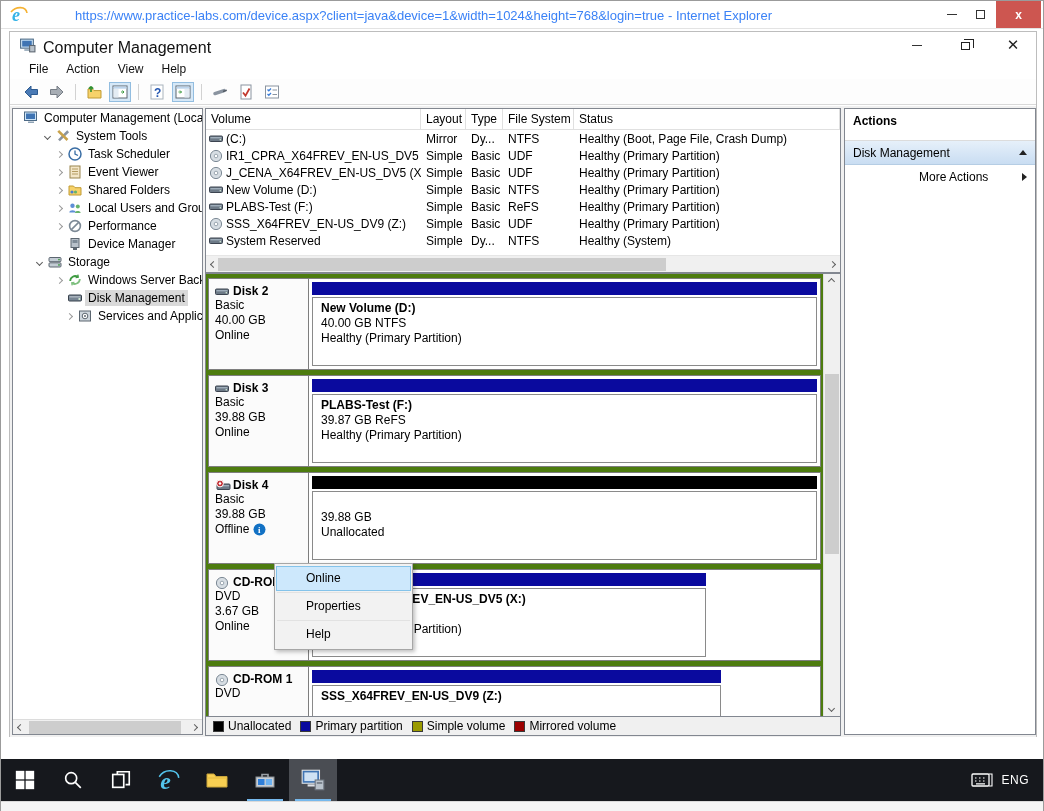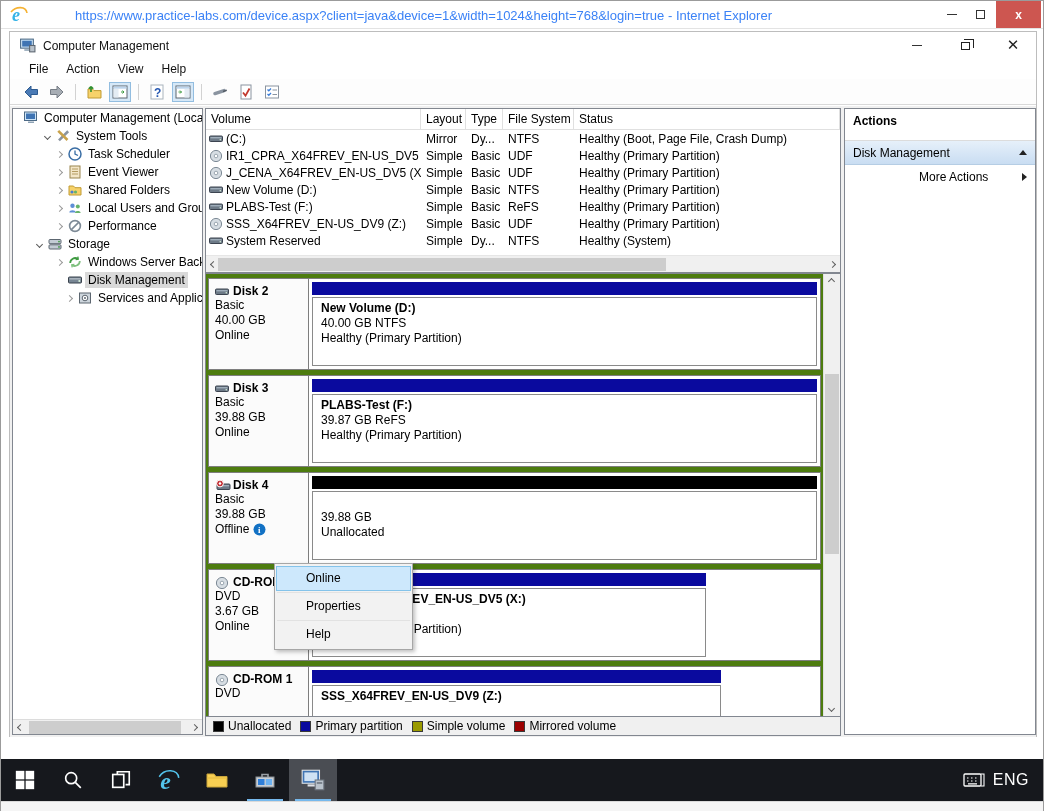--- a/index.html
+++ b/index.html
@@ -14,21 +14,21 @@
   .ie-ctrl { position:absolute; top:0; height:27px; display:flex; align-items:center; justify-content:center; }
   #ie-min { left:938px; width:26px; } #ie-max { left:966px; width:26px; }
   .glyph-line { width:10px; height:1px; background:#333; }
   .glyph-box { width:9px; height:9px; border:1px solid #333; }
   #ie-close { left:995px; width:45px; background:#cd5650; color:#fff; font-weight:bold; font-size:12px; }
 
   
   #cm-window { position:absolute; left:8px; top:30px; width:1028px; height:706px; background:#fff; border:1px solid #bdbdbd; }
   #cm-titlebar { position:absolute; left:0; top:0; width:100%; height:27px; background:#fff; }
   #cm-title-icon { position:absolute; left:9px; top:5px; width:17px; height:17px; }
-  #cm-title { position:absolute; left:33px; top:7px; font-size:12px; color:#111; }
+  #cm-title { position:absolute; left:33px; top:7px; font-size:16px; color:#111; }
   .cm-ctrl { position:absolute; top:2px; width:30px; height:22px; display:flex; align-items:center; justify-content:center; color:#222; }
   #cm-min { left:892px; } #cm-max { left:940px; } #cm-close { left:988px; font-size:15px; }
   .glyph-restore { width:9px; height:8px; border:1px solid #222; position:relative; background:#fff; margin-top:2px; }
   .glyph-restore:before { content:""; position:absolute; left:2px; top:-4px; width:9px; height:8px; border:1px solid #222; border-bottom:none; border-left:none; }
 
   #cm-menubar { position:absolute; left:0; top:27px; width:100%; height:20px; background:#fff; display:flex; align-items:center; padding-left:10px; }
   .menu-item { padding:2px 9px; color:#111; cursor:default; }
 
   #cm-toolbar { position:absolute; left:0; top:47px; width:100%; height:26px; background:#fdfdfd; border-bottom:1px solid #d9d9d9; display:flex; align-items:center; padding-left:8px; }
   .tb-icon { width:22px; height:20px; margin:0 2px; display:flex; align-items:center; justify-content:center; border:1px solid transparent; }
@@ -96,21 +96,21 @@
   .ctx-item { height:25px; line-height:23px; padding-left:29px; border:1px solid transparent; margin:0 1px; }
   .ctx-item.hl { background:#cde8fc; border:1px solid #84c3ea; }
   .ctx-sep { height:1px; background:#e2e2e2; margin:1px 2px; }
 
   
   #taskbar { position:absolute; left:0; top:758px; width:100%; height:42px; background:#16181d; display:flex; align-items:stretch; }
   .tb-tile { width:48px; display:flex; align-items:center; justify-content:center; position:relative; }
   .tb-tile.open:after { content:""; position:absolute; left:6px; right:6px; bottom:0; height:2px; background:#76b9ed; }
   .tb-tile.active { background:#4a4d53; }
   #tb-right { margin-left:auto; display:flex; align-items:center; gap:8px; padding-right:14px; color:#fff; }
-  #tb-lang { font-size:16px; color:#fff; letter-spacing:.5px; }
+  #tb-lang { font-size:12px; color:#fff; letter-spacing:.5px; }
   #below-taskbar { position:absolute; left:0; top:800px; width:100%; height:11px; background:#f5f5f5; border-top:1px solid #dadada; }
 
   svg { display:block; }
   .dlabel-iconwrap { position:relative; width:16px; height:13px; flex:0 0 16px; }
 </style>
 </head>
 <body>
 
 <div id="screen">
 
@@ -302,20 +302,31 @@
               <span class="tree-chev">
                 <span class="chev collapsed"></span>
               </span>
               <span class="tree-ico">
                 <svg width="16" height="16" viewBox="0 0 16 16">
                   <circle cx="8" cy="8" r="5.4" fill="#fff" stroke="#7d8a96" stroke-width="1.6"></circle>
                   <line x1="4.4" y1="11.6" x2="11.6" y2="4.4" stroke="#7d8a96" stroke-width="1.6"></line>
                 </svg>
               </span>
               <span class="tree-label">Performance</span>
+            </div>
+            <div class="tree-row" style="padding-left: 38px;">
+              <span class="tree-chev"></span>
+              <span class="tree-ico">
+                <svg width="16" height="16" viewBox="0 0 16 16">
+                  <rect x="4" y="2.5" width="8" height="9" fill="#b9c2cb" stroke="#5c6670"></rect>
+                  <rect x="6" y="12" width="4" height="2" fill="#5c6670"></rect>
+                  <rect x="5.5" y="4" width="5" height="3" fill="#7d8a96"></rect>
+                </svg>
+              </span>
+              <span class="tree-label">Device Manager</span>
             </div>
             <div class="tree-row" style="padding-left: 18px;">
               <span class="tree-chev">
                 <span class="chev expanded"></span>
               </span>
               <span class="tree-ico">
                 <svg width="16" height="16" viewBox="0 0 16 16">
                   <rect x="2" y="3.5" width="12" height="4.2" rx="1" fill="#c3ccd4" stroke="#5c6670"></rect>
                   <rect x="2" y="8.8" width="12" height="4.2" rx="1" fill="#c3ccd4" stroke="#5c6670"></rect>
                   <circle cx="12" cy="5.6" r=".9" fill="#3f9b42"></circle>

